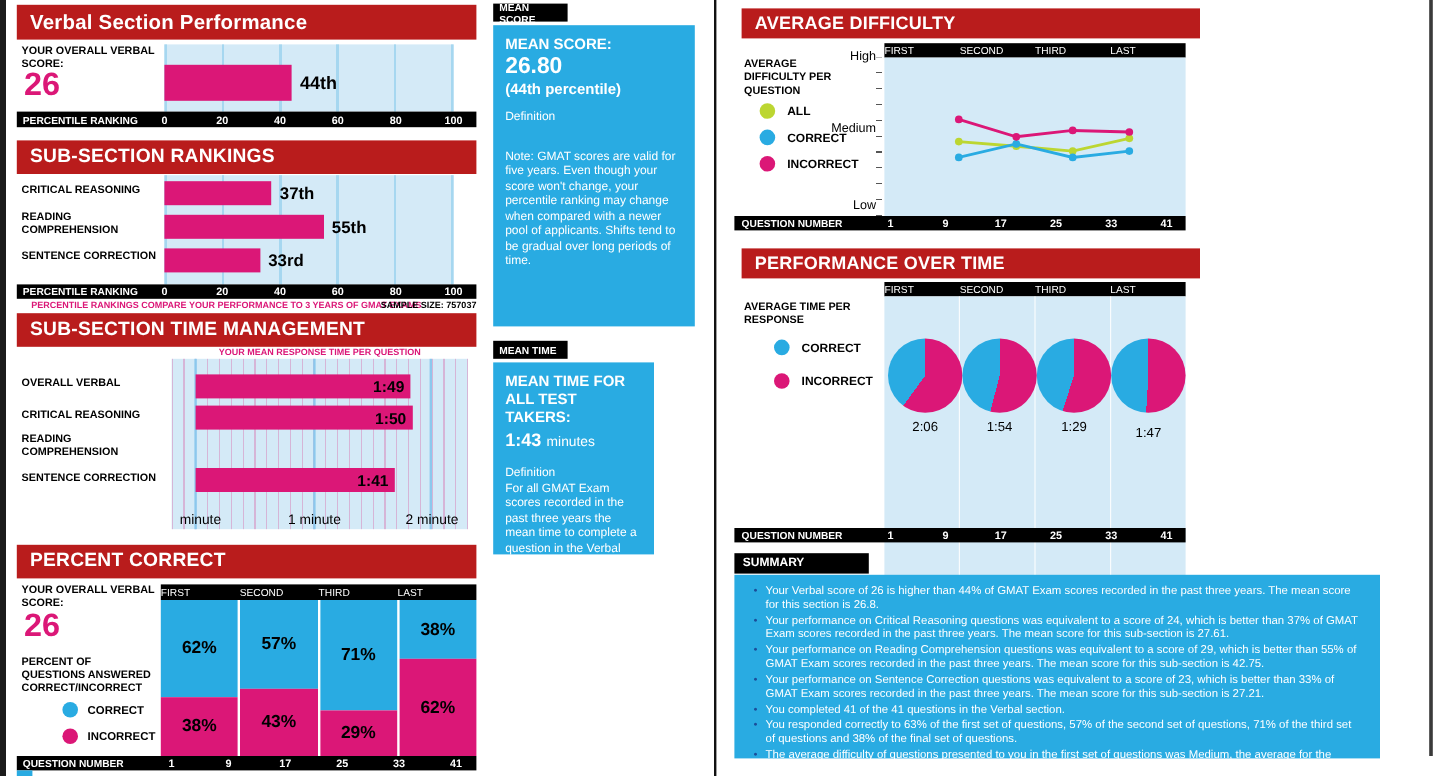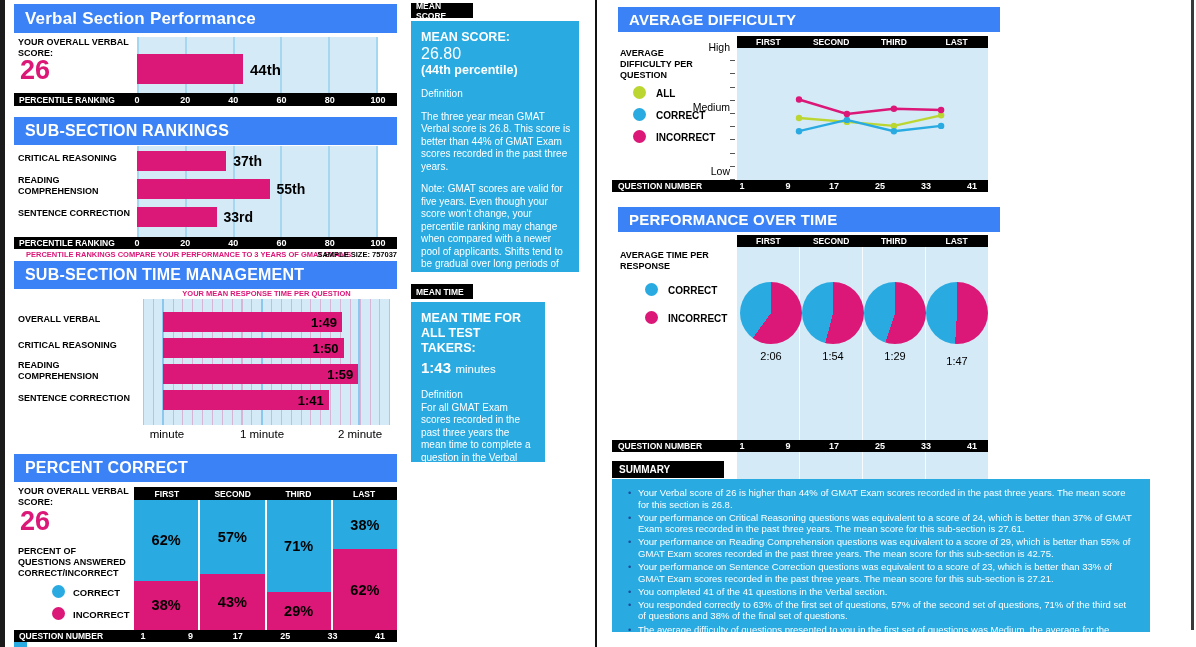--- a/index.html
+++ b/index.html
@@ -1,45 +1,45 @@
 <!DOCTYPE html>
 <html><head>
 <meta charset="utf-8">
 <style>
   html,body{margin:0;padding:0}
   body{width:1196px;height:647px;position:relative;overflow:hidden;background:#fff;
        font-family:"Liberation Sans",sans-serif;color:#000;-webkit-font-smoothing:antialiased}
   .abs{position:absolute;box-sizing:border-box}
-  .hdr{background:#3b82f6;color:#fff;font-weight:bold;display:flex;align-items:center;padding-left:11px;letter-spacing:.2px}
+  .hdr{background:#b91c1c;color:#fff;font-weight:bold;display:flex;align-items:center;padding-left:11px;letter-spacing:.2px}
   .bbar{background:#000;color:#fff;font-weight:bold;display:flex;align-items:center}
   .chart{background:#D4EAF7}
   .grid{background-image:repeating-linear-gradient(90deg,#A6D7F0 0 2px,transparent 2px 47.8px)}
   .pinkbar{background:#DB1777;height:100%}
   .barrow{position:absolute;left:0;right:0;display:flex;align-items:center}
   .barlabel{margin-left:7px;font-weight:bold;white-space:nowrap}
   .rowlabel{font-size:9px;font-weight:bold;line-height:11px;white-space:pre-line}
   .tickrow{position:absolute;top:0;bottom:0;display:flex;justify-content:space-between;align-items:center}
   .tick{width:24px;text-align:center;font-size:9px;font-weight:bold}
   .cellrow{display:flex;width:100%;height:100%;align-items:center}
-  .cellrow .cell{flex:1;text-align:center;font-size:8.5px;font-weight:bold}
+  .cellrow .cell{flex:1;text-align:left;font-size:8.5px;font-weight:normal}
   .dot{position:absolute;width:13px;height:13px;border-radius:50%}
   .leg{position:absolute;font-size:9.5px;font-weight:bold}
   .timebar{background:#DB1777;height:100%;display:flex;align-items:center;justify-content:flex-end;padding-right:5px;box-sizing:border-box}
   .timelabel{font-size:13px;font-weight:bold;color:#000}
   .vline{position:absolute;top:0;bottom:0;width:2px;background:#8CC8ED}
   .timechart{background-color:#D4EAF7;background-image:repeating-linear-gradient(90deg,rgba(219,23,119,.25) 0 1px,transparent 1px 9.85px)}
   .axlab{position:absolute;transform:translateX(-50%);font-size:11.5px;color:#000;white-space:nowrap}
   .pc-cols{display:flex;gap:2px}
   .pc-col{flex:1;display:flex;flex-direction:column}
   .seg{display:flex;align-items:center;justify-content:center;font-size:14.5px;font-weight:bold}
   .seg.c{background:#29ABE2}
   .seg.i{background:#DB1777}
   .bluebox{background:#29ABE2;color:#fff}
   .mb-h{font-size:12.5px;font-weight:bold;line-height:15px}
-  .mb-v{font-size:16px;font-weight:normal}
+  .mb-v{font-size:19px;font-weight:bold}
   .mb-t{font-size:10px;line-height:12.5px}
   .pie{position:absolute;width:62px;height:62px;border-radius:50%}
   .pietime{position:absolute;width:62px;text-align:center;font-size:11px}
   .yticks{background-image:repeating-linear-gradient(0deg,#555 0 1px,transparent 1px 13.2px)}
   .ylab{position:absolute;width:42px;text-align:right;font-size:10.5px}
   #summary-list{list-style:none;margin:0;padding:8px 14px 0 14px;color:#fff}
   #summary-list li{position:relative;padding-left:12px;font-size:9.5px;line-height:11.6px;margin-bottom:1.5px}
   #summary-list li::before{content:"\2022";position:absolute;left:2px;top:0;color:#1B4E9B;font-size:9.5px}
   .wsep{position:absolute;top:0;bottom:0;width:1px;background:rgba(255,255,255,.85)}
 </style>
@@ -118,37 +118,32 @@
   <span>SUB-SECTION TIME MANAGEMENT</span>
 </div>
 <div class="abs" style="left:143px;top:289px;width:247px;text-align:center;font-size:7.5px;font-weight:bold;color:#DB1777">YOUR MEAN RESPONSE TIME PER QUESTION</div>
 
 <div class="abs rowlabel" style="left:18px;top:314px;width:122px">OVERALL VERBAL</div>
 <div class="abs rowlabel" style="left:18px;top:340px;width:122px">CRITICAL REASONING</div>
 <div class="abs rowlabel" style="left:18px;top:360px;width:122px">READING
 COMPREHENSION</div>
 <div class="abs rowlabel" style="left:18px;top:393px;width:122px">SENTENCE CORRECTION</div>
 
-<div class="abs timechart" style="left:143px;top:299px;width:247px;height:126px">
+<div class="abs timechart" style="left:143px;top:299px;width:247px;height:142px">
   <div class="vline" style="left:19px"></div>
   <div class="vline" style="left:118px"></div>
   <div class="vline" style="left:215px"></div>
   <div class="barrow" style="top:13px;height:20px;left:20px">
     <div class="timebar" style="width: 178.942px;">
         <span class="timelabel">1:49</span>
       </div>
   </div>
   <div class="barrow" style="top:39px;height:20px;left:20px">
     <div class="timebar" style="width: 180.583px; text-align: center;">
         <span class="timelabel">1:50</span>
-      </div>
-  </div>
-  <div class="barrow" style="top:65px;height:20px;left:20px">
-    <div class="timebar" style="width: 195.358px;">
-        <span class="timelabel">1:59</span>
       </div>
   </div>
   <div class="barrow" style="top:91px;height:20px;left:20px">
     <div class="timebar" style="width: 165.808px;">
         <span class="timelabel">1:41</span>
       </div>
   </div>
 </div>
 <span class="axlab" style="left:167px;top:428px">minute</span>
 <span class="axlab" style="left:262px;top:428px">1 minute</span>
@@ -223,21 +218,20 @@
 <div class="abs bbar" style="left:411px;top:3px;width:62px;height:15px;padding-left:5px;font-size:8.5px">
   <span>MEAN SCORE</span>
 </div>
 <div class="abs bluebox" style="left:411px;top:21px;width:168px;height:251px;padding:9px 8px 0 10px">
   <div class="mb-h">MEAN SCORE:</div>
   <div class="mb-v">26.80</div>
   <div class="mb-h">(44th percentile)</div>
   <div style="height:10px"></div>
   <div class="mb-t">Definition</div>
   <div style="height:10px"></div>
-  <div class="mb-t">The three year mean GMAT Verbal  score is 26.8. This score is better than 44% of GMAT Exam scores recorded in the past three years.</div>
   <div style="height:10px"></div>
   <div class="mb-t">Note:  GMAT scores are valid for five years. Even though your score won't change, your percentile ranking may change when compared with a newer pool of applicants.  Shifts tend to be gradual over long periods of time.</div>
 </div>
 
 <div class="abs bbar" style="left:411px;top:284px;width:62px;height:15px;padding-left:5px;font-size:8.5px">
   <span>MEAN TIME</span>
 </div>
 <div class="abs bluebox" style="left:411px;top:302px;width:134px;height:160px;padding:9px 8px 0 10px">
   <div class="mb-h">MEAN TIME FOR ALL TEST TAKERS:</div>
   <div style="margin-top:3px"><span style="font-size:15px;font-weight:bold">1:43</span> <span style="font-size:11.5px">minutes</span></div>

